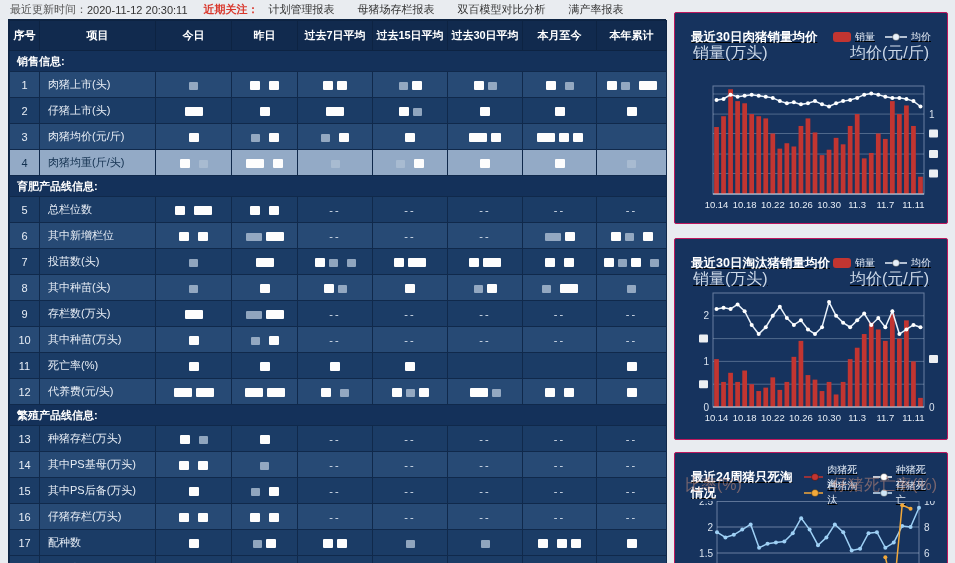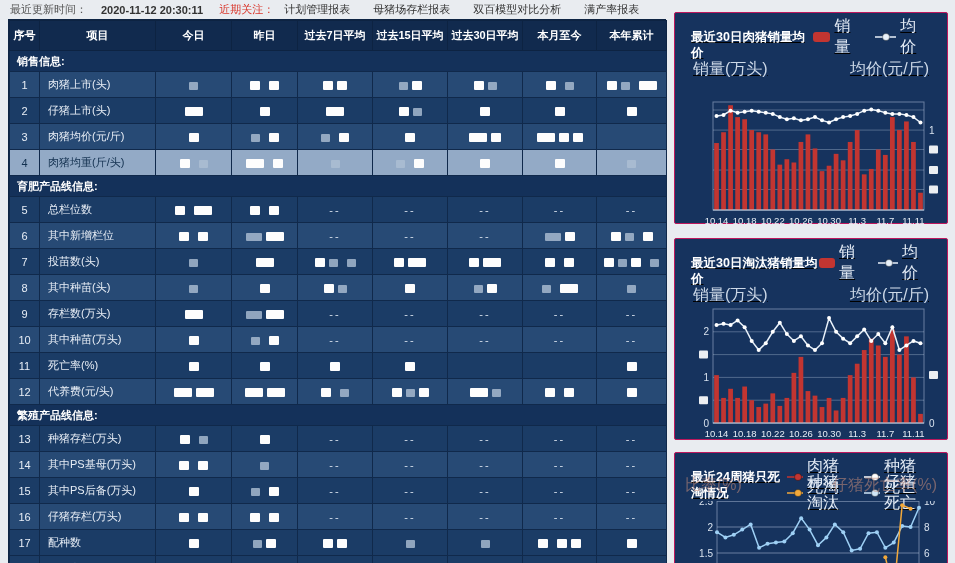--- a/index.html
+++ b/index.html
@@ -2,22 +2,22 @@
 <html><head>
 <meta charset="utf-8">
 <style>
   html,body{margin:0;padding:0;background:#ffffff;}
   .page{position:relative;width:955px;height:563px;background:#e9ecf0;overflow:hidden;
         font-family:"Liberation Sans",sans-serif;}
   
   .topbar{position:absolute;top:0;left:10px;right:0;height:19px;display:flex;align-items:center;
           font-size:11px;color:#666;}
   .topbar .tlabel{color:#555;}
-  .topbar .time{color:#333;margin-left:14px;font-weight:bold;}
-  .topbar .focus{color:#d9372c;font-weight:normal;margin-left:16px;}
+  .topbar .time{color:#333;margin-left:0;}
+  .topbar .focus{color:#d9372c;font-weight:bold;margin-left:16px;}
   .links{display:flex;gap:23px;margin-left:10px;}
   .links a{color:#333;text-decoration:none;font-size:11px;cursor:pointer;}
   
   .table-wrap{position:absolute;left:8px;top:19px;width:658px;height:544px;
               background:#16335e;border:1px solid #0e2443;box-sizing:border-box;}
   table{width:100%;border-collapse:collapse;table-layout:fixed;}
   th{background:#112a4e;color:#fff;font-size:11px;height:27px;border:1px solid #0d2342;font-weight:bold;margin-left:6px;}
   td{border:1px solid #10294b;color:#e8eef6;font-size:11px;height:23px;text-align:center;
      overflow:hidden;white-space:nowrap;}
   tr.sec td{background:#14315a;text-align:left;padding-left:7px;font-weight:bold;height:18px;color:#fff;}
@@ -37,21 +37,21 @@
   .cards{position:absolute;left:674px;top:0;width:274px;}
   .card{position:relative;background:#16335e;border:1px solid #be185d;border-radius:2px;
         padding:16px;box-sizing:border-box;text-decoration:underline;}
   .card1{margin-top:12px;height:212px;}
   .card2{margin-top:14px;height:202px;}
   .card3{margin-top:12px;height:170px;}
   .card-head{display:flex;justify-content:space-between;align-items:flex-start;}
   .c-title{color:#ffffff;font-size:12.5px;font-weight:bold;line-height:16px;}
   .leg-wrap{display:flex;flex-direction:column;}
   .leg-row{display:flex;gap:10px;justify-content:flex-end;align-items:center;height:16px;}
-  .lg{display:flex;align-items:center;gap:4px;color:#e2eaf4;font-size:16px;cursor:pointer;}
+  .lg{display:flex;align-items:center;gap:4px;color:#e2eaf4;font-size:10px;cursor:pointer;}
   .lg-bar{width:18px;height:10px;border-radius:3px;display:inline-block;}
   .axis-row{display:flex;justify-content:space-between;color:#cdd9e8;font-size:16px;
             height:16px;align-items:center;padding:0 2px;}
   .card3 .axis-row{position:absolute;top:24px;left:8px;right:8px;color:rgba(199,141,122,.55);}
   svg{display:block;}
   svg text{font-family:"Liberation Sans",sans-serif;}
 </style>
 </head>
 <body>
 

